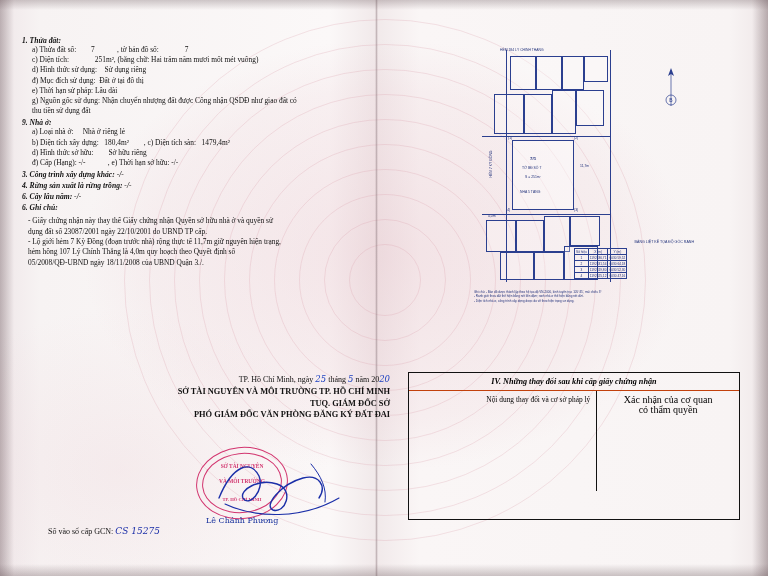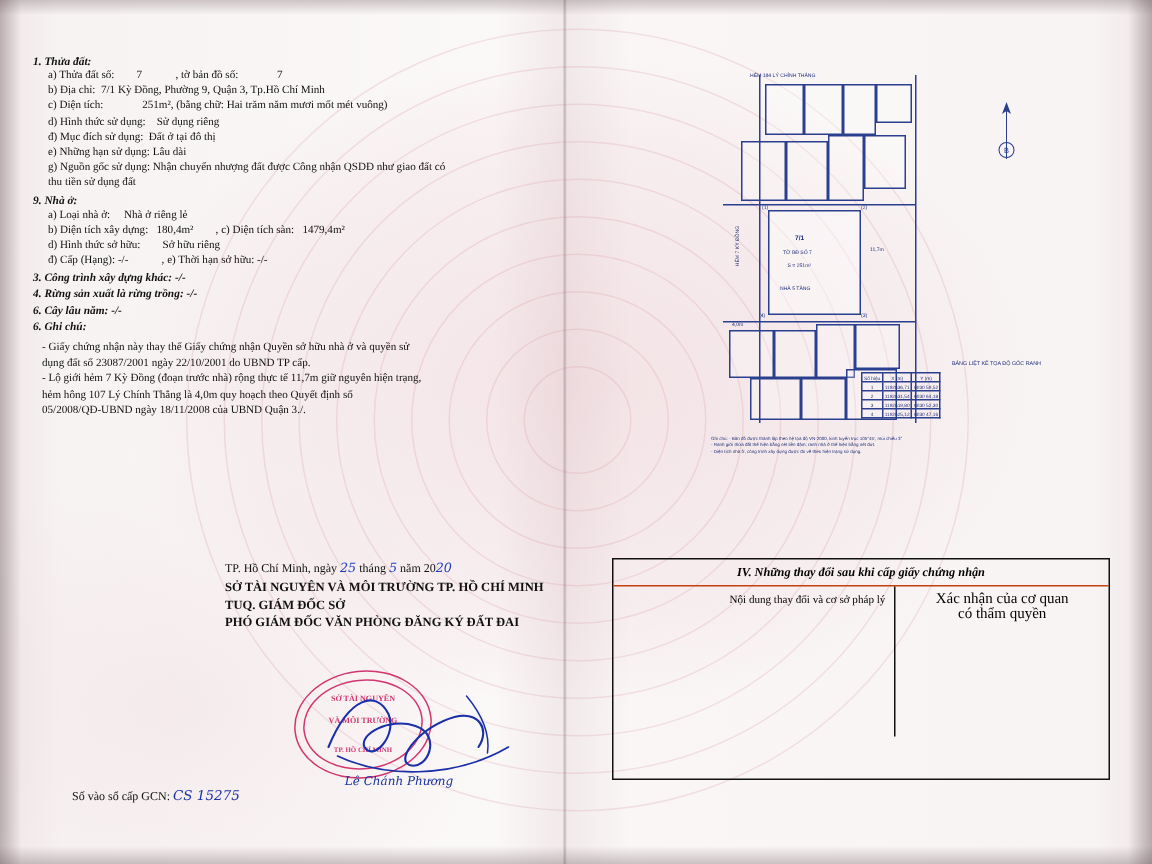--- a/index.html
+++ b/index.html
@@ -173,21 +173,21 @@
     width: 22px;
     height: 44px;
   }
 
   
   .sig-block {
     position: absolute;
     left: 150px;
     top: 374px;
     width: 240px;
-    text-align: left;
+    text-align: right;
     color: #111;
   }
   .sig-place {
     font-size: 8px;
     margin-bottom: 2px;
   }
   .sig-org {
     font-size: 8.4px;
     font-weight: bold;
     line-height: 11.5px;
@@ -234,23 +234,22 @@
     top: 458px;
     width: 150px;
     height: 70px;
     color: #1b2fa8;
   }
   .sig-name {
     position: absolute;
     left: 206px;
     top: 516px;
     width: 120px;
-    text-align: center;
+    text-align: left;
     font-size: 8px;
-    font-style: italic;
     font-family: "DejaVu Serif", serif;
     color: #16309c;
   }
   .gcn {
     position: absolute;
     left: 48px;
     top: 526px;
     font-size: 8px;
     color: #111;
   }
@@ -321,25 +320,24 @@
 
   <div class="fold" id="fold1"></div>
   <div class="edge-shadow-l"></div>
   <div class="edge-shadow-r"></div>
   <div class="edge-shadow-t"></div>
   <div class="edge-shadow-b"></div>
 
   <div class="left-col">
     <div class="lvl1">1. Thửa đất:</div>
     <div class="line">a) Thửa đất số:        7            , tờ bản đồ số:              7</div>
-    <div class="line">b) Địa chỉ:  7/1 Kỳ Đồng, Phường 9, Quận 3, Tp.Hồ Chí Minh</div>
     <div class="line">c) Diện tích:              251m², (bằng chữ: Hai trăm năm mươi mốt mét vuông)</div>
     <div class="line">d) Hình thức sử dụng:    Sử dụng riêng</div>
     <div class="line">đ) Mục đích sử dụng:  Đất ở tại đô thị</div>
-    <div class="line">e) Những hạn sử dụng: Lâu dài</div>
+    <div class="line">e) Thời hạn sử pháp: Lâu dài</div>
     <div class="line">g) Nguồn gốc sử dụng: Nhận chuyển nhượng đất được Công nhận QSDĐ như giao đất có</div>
     <div class="line">thu tiền sử dụng đất</div>
 
     <div class="lvl1">9. Nhà ở:</div>
     <div class="line">a) Loại nhà ở:     Nhà ở riêng lẻ</div>
     <div class="line">b) Diện tích xây dựng:   180,4m²        , c) Diện tích sàn:   1479,4m²</div>
     <div class="line">d) Hình thức sở hữu:        Sở hữu riêng</div>
     <div class="line">đ) Cấp (Hạng): -/-            , e) Thời hạn sở hữu: -/-</div>
 
     <div class="lvl1">3. Công trình xây dựng khác: -/-</div>

